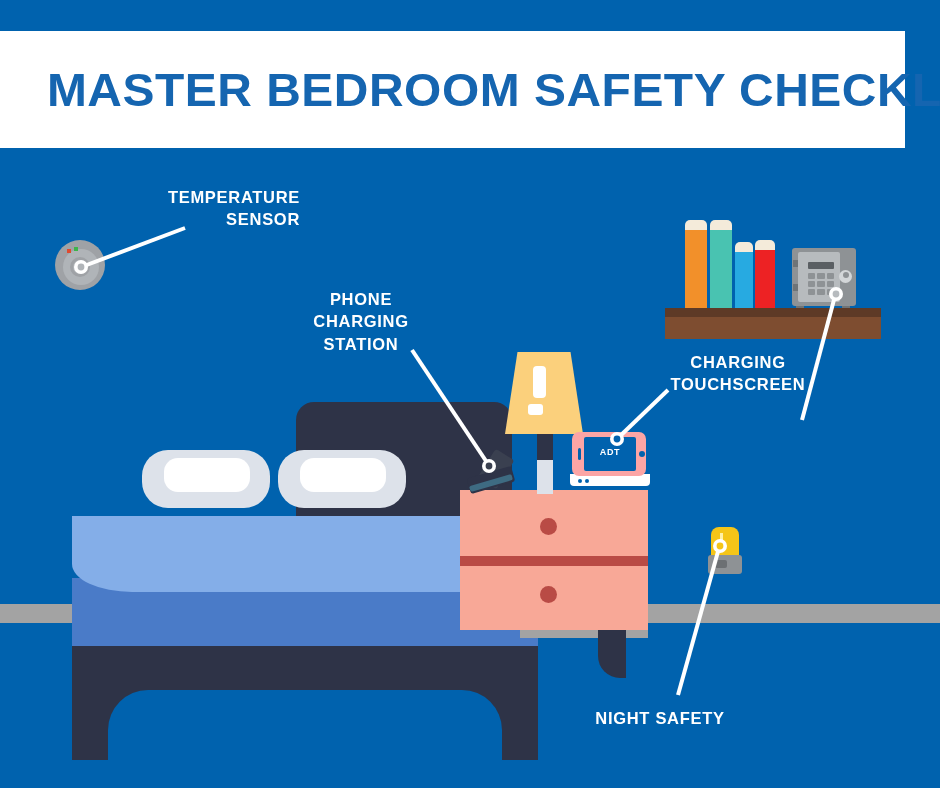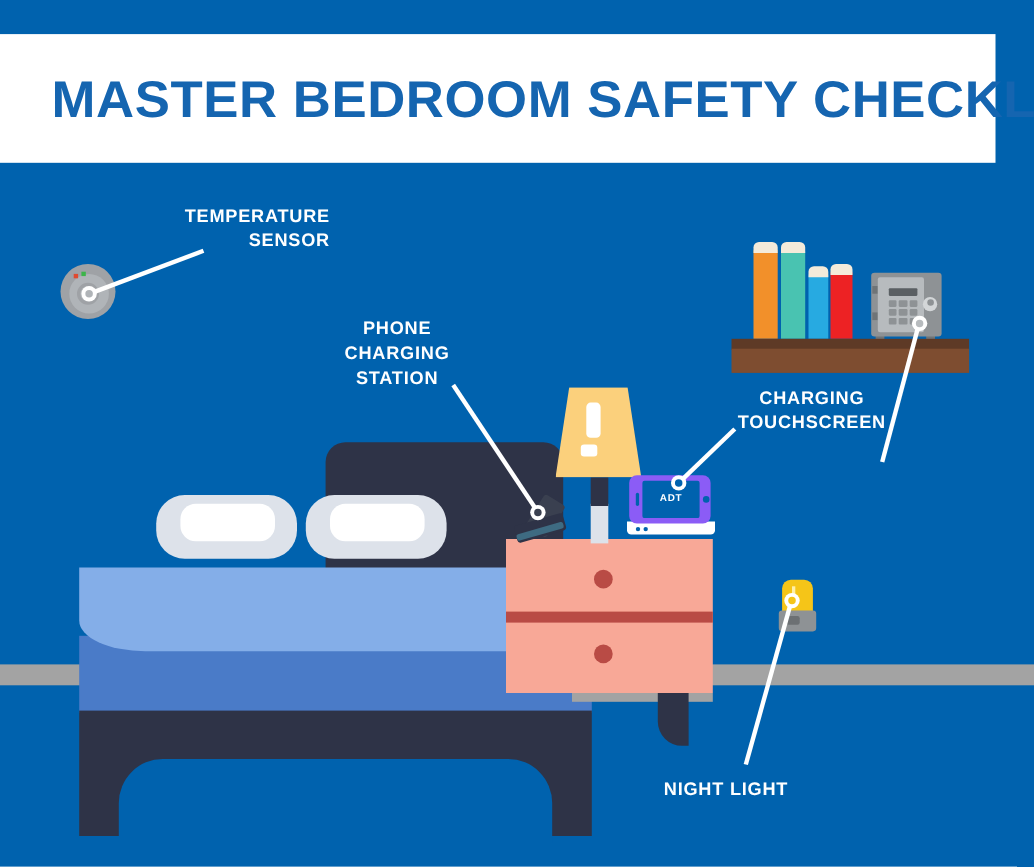--- a/index.html
+++ b/index.html
@@ -204,21 +204,21 @@
     width: 22px; height: 34px;
     background: #3A4050;
     transform: rotate(32deg);
     border-radius: 3px;
   }
   
   #touchscreen { position: absolute; left: 570px; top: 432px; width: 84px; height: 58px; }
   #tablet-body {
     position: absolute; left: 2px; top: 0;
     width: 74px; height: 44px;
-    background: #8b5cf6;
+    background: #fca5a5;
     border-radius: 7px;
   }
   #tablet-screen {
     position: absolute; left: 12px; top: 5px;
     width: 52px; height: 34px;
     background: #0062AE;
     border-radius: 2px;
   }
   #tablet-label {
     position: absolute; left: 0; top: 10px;
@@ -537,19 +537,19 @@
     <circle cx="720" cy="546" r="3.4" fill="#F5C518"></circle>
   </svg>
 
   <div class="callout" id="callout-0" style="left: 140px; top: 186px; width: 160px; text-align: right;">TEMPERATURE
 SENSOR</div>
   <div class="callout" id="callout-1" style="left: 288px; top: 288px; width: 146px;">PHONE
 CHARGING
 STATION</div>
   <div class="callout" id="callout-2" style="left: 650px; top: 351px; width: 176px;">CHARGING
 TOUCHSCREEN</div>
-  <div class="callout" id="callout-4" style="left: 590px; top: 707px; width: 140px;">NIGHT LIGHT</div>
+  <div class="callout" id="callout-4" style="left: 590px; top: 707px; width: 140px;">NIGHT SAFETY</div>
 
   <div id="title-banner">
     <h1 id="page-title">MASTER BEDROOM SAFETY CHECKLIST</h1>
   </div>
 
 </div>
 
 </body></html>

